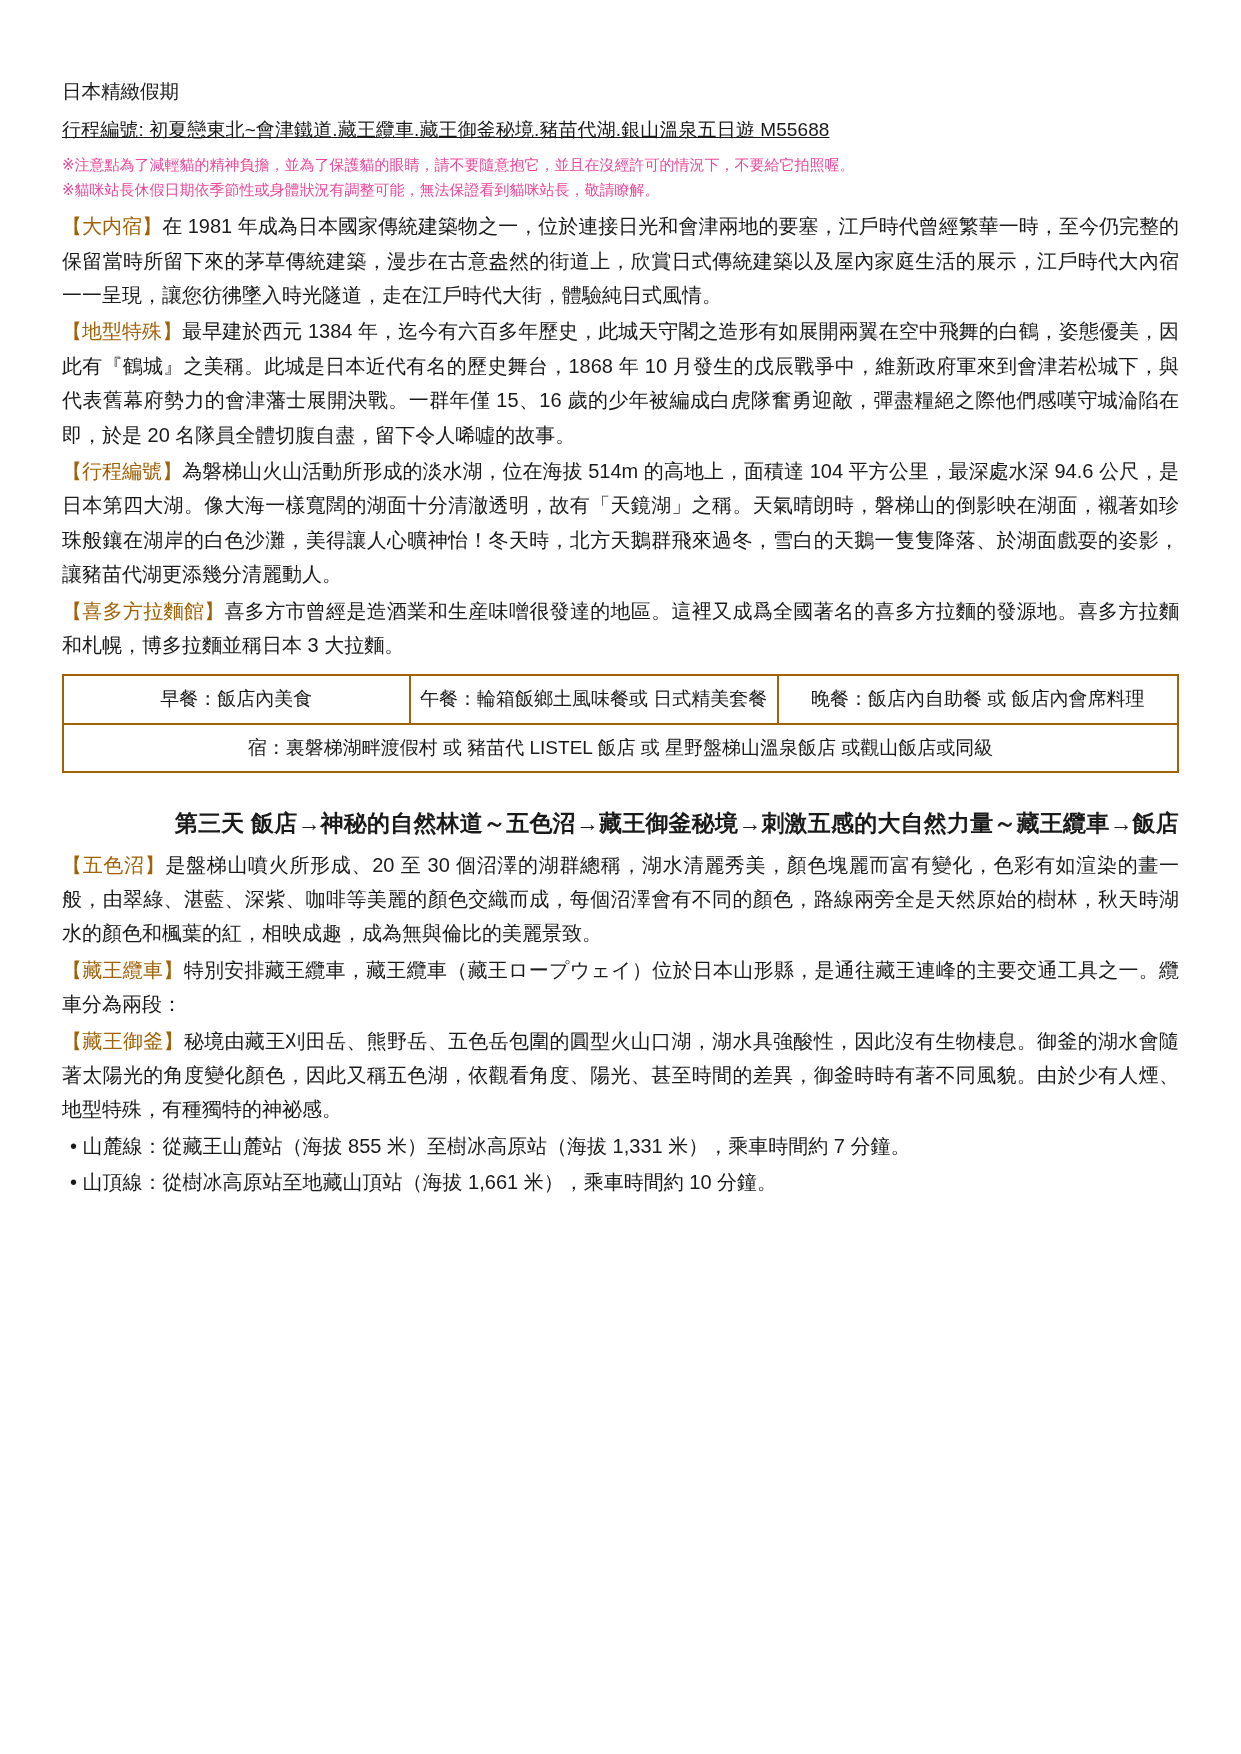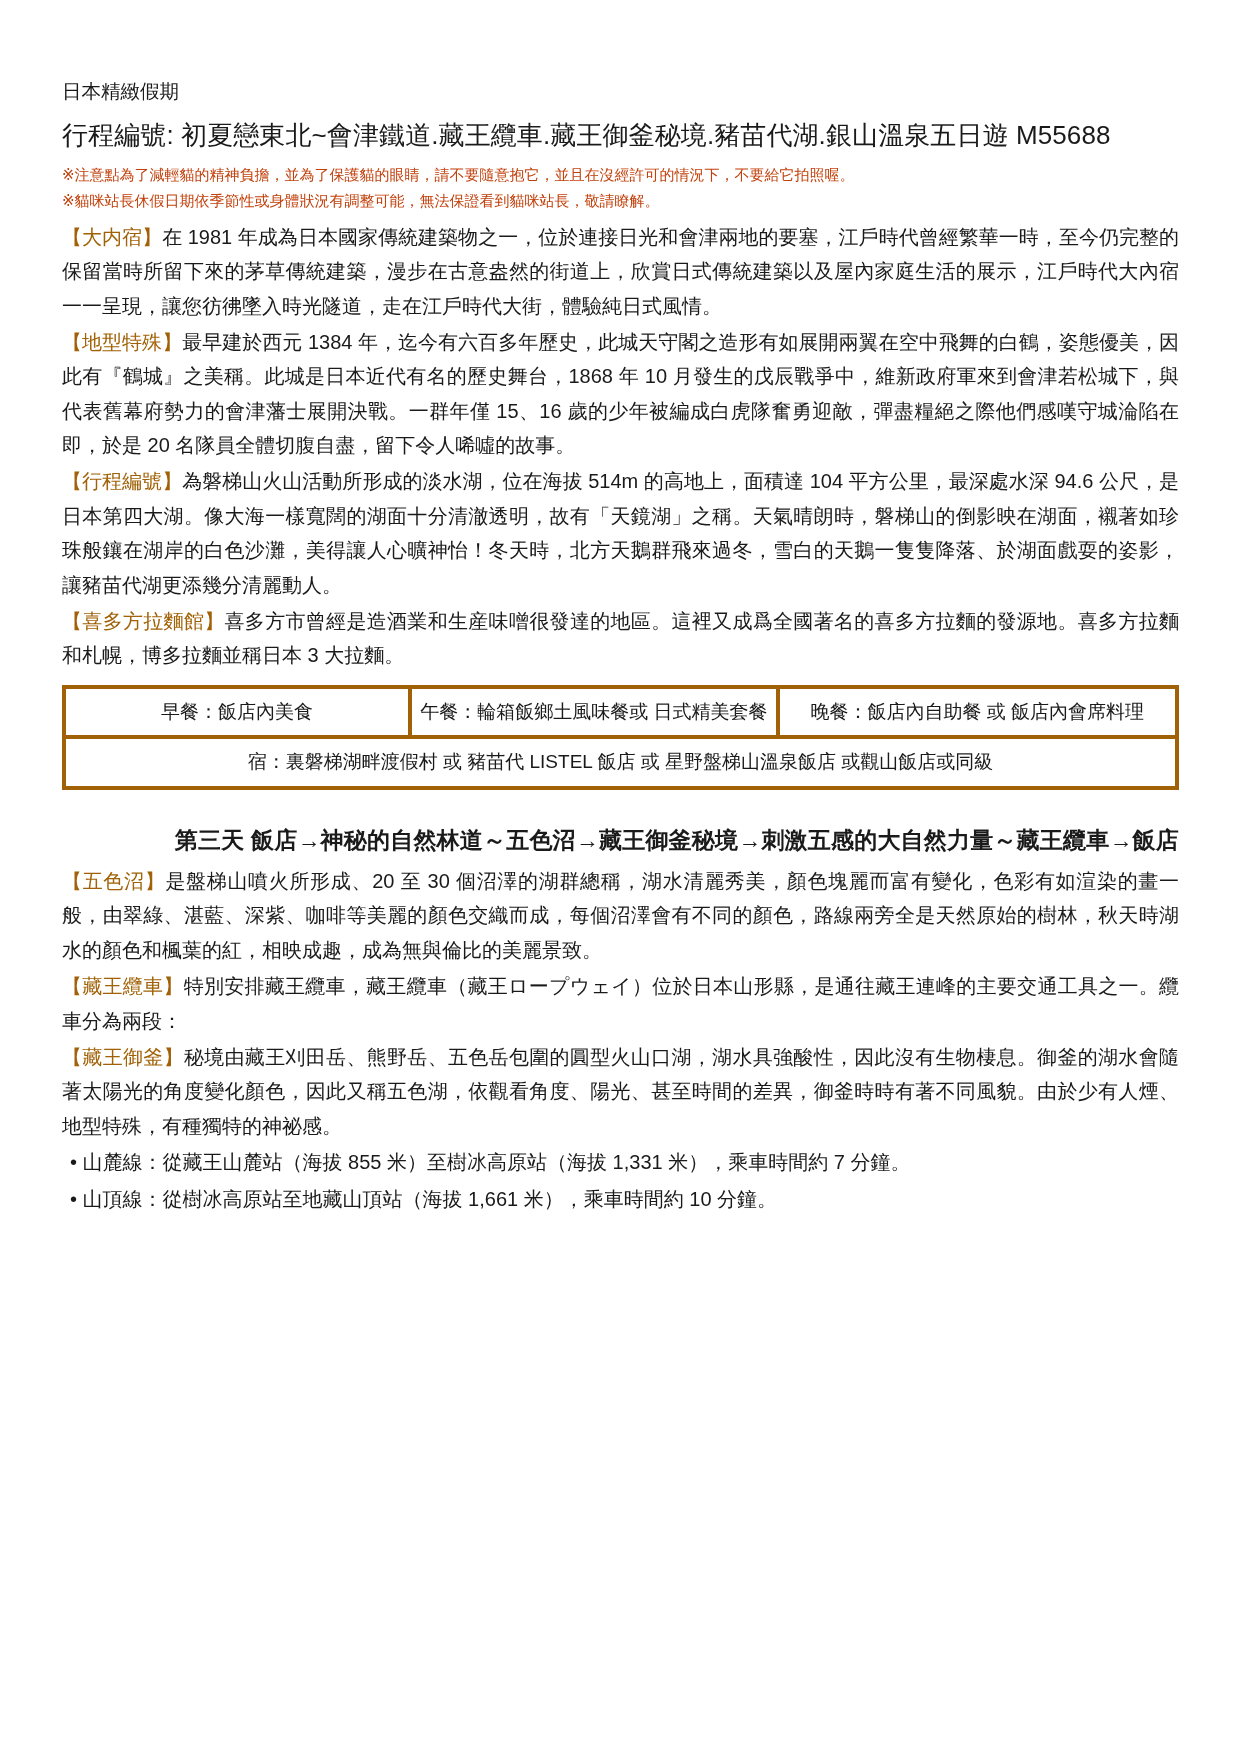--- a/index.html
+++ b/index.html
@@ -19,27 +19,28 @@
     box-sizing: border-box;
     padding: 77px 62px 40px 62px;
     position: relative;
   }
   .title-small {
     font-size: 19.5px;
     line-height: 1.5;
     margin: 0 0 10px 0;
   }
   .code-line {
-    font-size: 26px;
+    font-size: 19px;
     line-height: 1.5;
     margin: 0 0 8px 0;
     letter-spacing: 0.1px;
+    text-decoration: underline;
   }
   .note {
-    color: #c2410c;
+    color: #ec4899;
     font-size: 15px;
     line-height: 1.55;
     margin: 0 0 2px 0;
   }
   .para {
     font-size: 20px;
     line-height: 1.72;
     margin: 0 0 2px 0;
     text-align: justify;
     text-justify: inter-ideograph;
@@ -55,21 +56,21 @@
     letter-spacing: 0.2px;
     text-align: right;
   }
   table.meals {
     border-collapse: collapse;
     width: 100%;
     margin: 12px 0 0 0;
     table-layout: fixed;
   }
   table.meals td {
-    border: 4px solid #a16207;
+    border: 2px solid #a16207;
     padding: 9px 6px;
     font-size: 19px;
     line-height: 1.5;
     text-align: center;
     vertical-align: middle;
   }
   .bullet {
     font-size: 20px;
     line-height: 1.72;
     margin: 0 0 2px 0;

